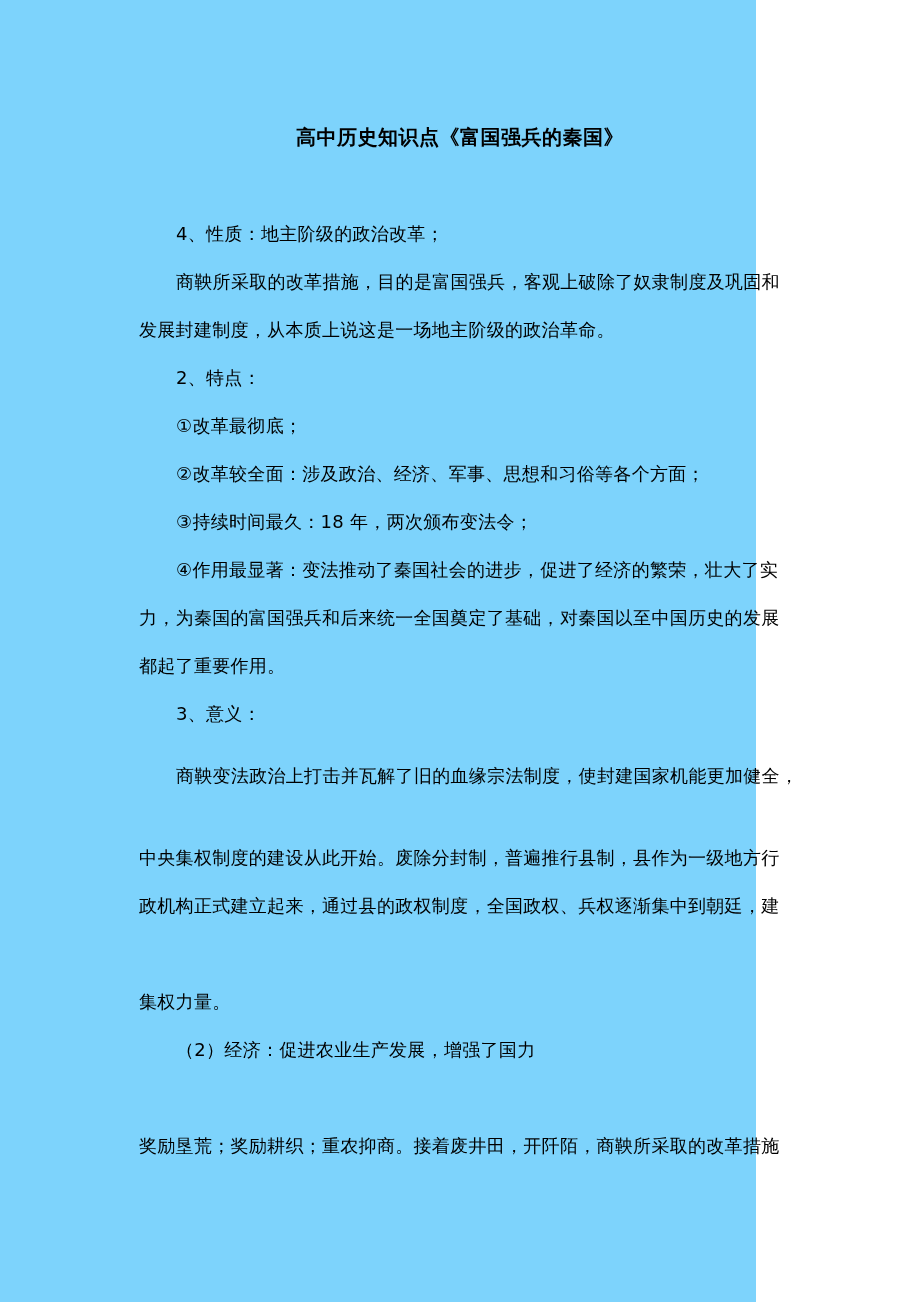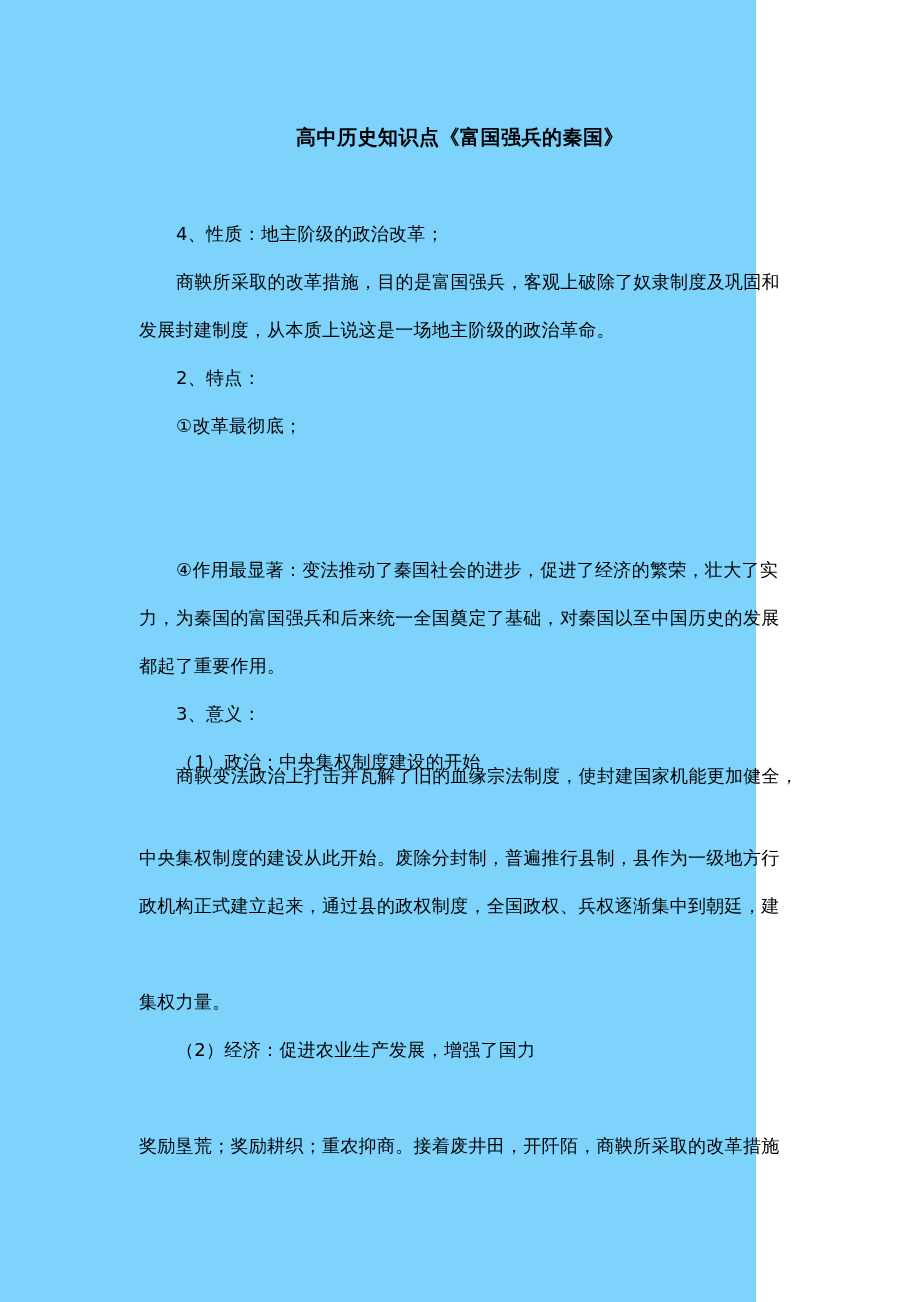--- a/index.html
+++ b/index.html
@@ -48,24 +48,25 @@
 <body>
 
 <div class="page">
   <div class="title">高中历史知识点《富国强兵的秦国》</div>
 
   <div class="line indent" style="top:222px">4、性质：地主阶级的政治改革；</div>
   <div class="line indent" style="top:270px">商鞅所采取的改革措施，目的是富国强兵，客观上破除了奴隶制度及巩固和</div>
   <div class="line flush" style="top:318px">发展封建制度，从本质上说这是一场地主阶级的政治革命。</div>
   <div class="line indent" style="top:366px">2、特点：</div>
   <div class="line indent" style="top:414px">①改革最彻底；</div>
+  <div class="line indent" style="top:462px">②改革较全面：涉及政治、经济、军事、思想和习俗等各个方面；</div>
+  <div class="line indent" style="top:510px">③持续时间最久：18 年，两次颁布变法令；</div>
   <div class="line indent" style="top:558px">④作用最显著：变法推动了秦国社会的进步，促进了经济的繁荣，壮大了实</div>
   <div class="line flush" style="top:606px">力，为秦国的富国强兵和后来统一全国奠定了基础，对秦国以至中国历史的发展</div>
   <div class="line flush" style="top:654px">都起了重要作用。</div>
   <div class="line indent" style="top:702px">3、意义：</div>
-  <div class="line indent" style="top:750px">（1）政治：中央集权制度建设的开始</div>
   <div class="line indent" style="top:764px">商鞅变法政治上打击并瓦解了旧的血缘宗法制度，使封建国家机能更加健全，</div>
   <div class="line flush" style="top:846px">中央集权制度的建设从此开始。废除分封制，普遍推行县制，县作为一级地方行</div>
   <div class="line flush" style="top:894px">政机构正式建立起来，通过县的政权制度，全国政权、兵权逐渐集中到朝廷，建</div>
   <div class="line flush" style="top:990px">集权力量。</div>
   <div class="line indent" style="top:1038px">（2）经济：促进农业生产发展，增强了国力</div>
   <div class="line flush" style="top:1134px">奖励垦荒；奖励耕织；重农抑商。接着废井田，开阡陌，商鞅所采取的改革措施</div>
 </div>
 
 </body></html>

